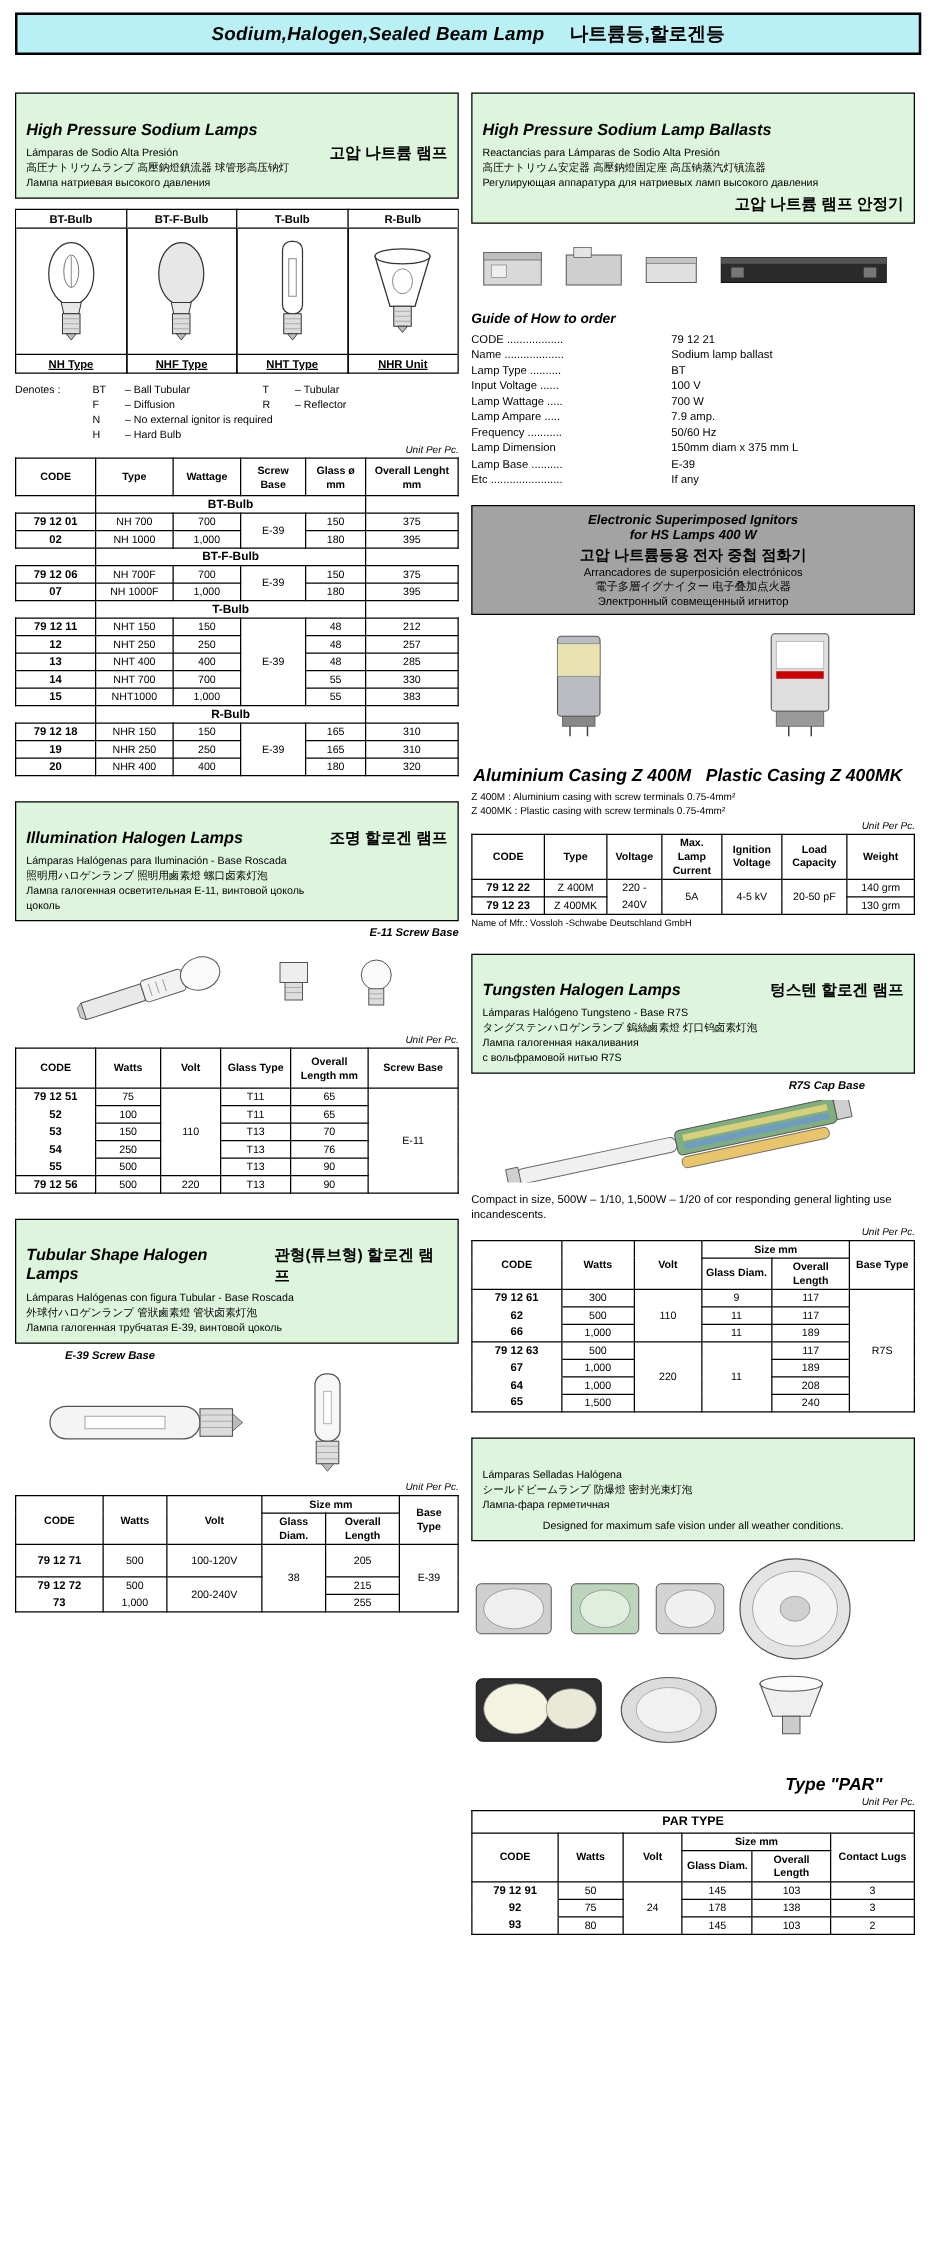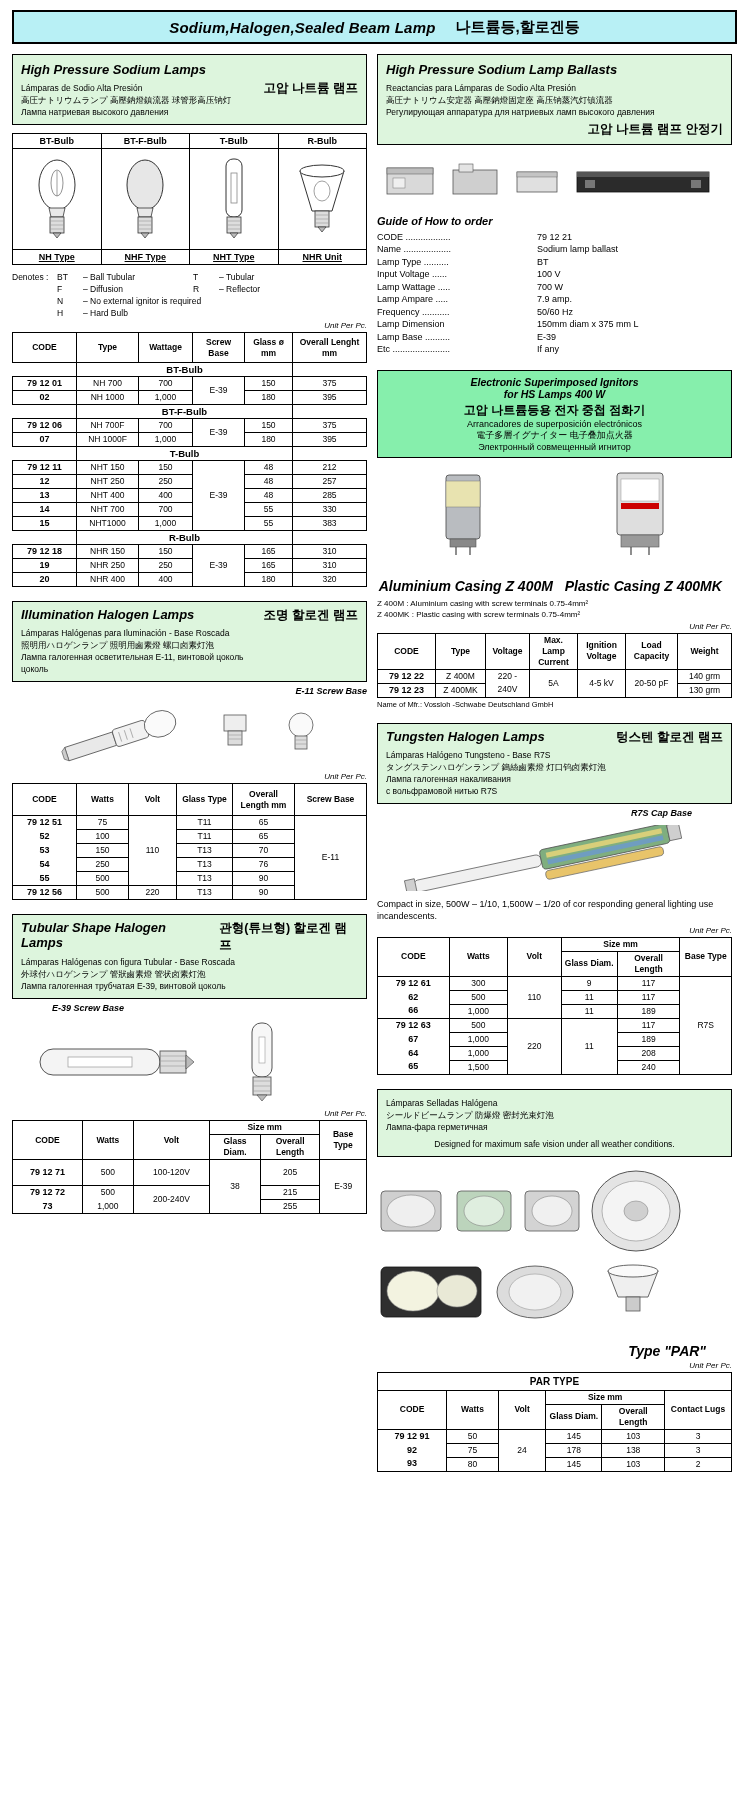--- a/index.html
+++ b/index.html
@@ -25,21 +25,21 @@
   }
   .title-banner .t2 { font-weight:bold; font-size:15px; margin-left:20px; }
 
   
   .cols { display:flex; gap:10px; align-items:flex-start; }
   .col { width: 355px; }
 
   .section { margin-bottom: 14px; }
 
   .hdr {
-    border:1px solid #000; background:#ddf5dd; padding:5px 8px 6px 8px;
+    border:1px solid #000; background:#ddf5dd; padding:20px 8px 6px 8px;margin-top:20px;
   }
   .hdr h2 {
     margin:0 0 3px 0; font-size:13px; font-style:italic; font-weight:bold;
     display:inline-block;
   }
   .hdr .kr { font-size:12.5px; font-weight:bold; margin-left:10px; }
   .hdr .sub { font-size:8.5px; line-height:12px; margin-top:2px; }
   .hdr .sub div { white-space:normal; }
   .hdr .kr-right { text-align:right; font-size:12.5px; font-weight:bold; margin-top:3px;}
 
@@ -61,32 +61,32 @@
   
   .bulbrow { display:flex; }
   .bulbcell { flex:1; border:1px solid #000; margin-left:-1px; }
   .bulbcell:first-child { margin-left:0; }
   .bulbcell .bh { text-align:center; font-size:9px; font-weight:bold; border-bottom:1px solid #000; padding:2px 0; background:#fff; }
   .bulbcell .bf { text-align:center; font-size:9px; font-weight:bold; border-top:1px solid #000; padding:2px 0;text-decoration:underline; }
   .bulbimg { height:100px; display:flex; align-items:center; justify-content:center; }
 
   .denotes { font-size:8.5px; line-height:12px; margin-top:6px; }
   .denotes .row { display:flex; }
-  .denotes .c1 { width:45px; }
+  .denotes .c1 { width:62px; }
   .denotes .c2 { width:110px; }
 
   svg { display:block; }
 
   .guide { font-size:9px; line-height:12.5px; }
   .guide .g-title { font-weight:bold; font-style:italic; font-size:11px; margin-bottom:3px; }
   .guide .grow { display:flex; }
   .guide .gl { width:160px; }
   .guide .gr { flex:1; }
 
-  .ign-hdr { border:1px solid #000; background:#86efac; padding:5px 8px; }
+  .ign-hdr { border:1px solid #000; background:#a3a3a3; padding:5px 8px; }
   .ign-hdr .l1 { font-style:italic; font-weight:bold; font-size:10.5px; text-align:center; }
   .ign-hdr .l2 { font-style:italic; font-weight:bold; font-size:10.5px; text-align:center; }
   .ign-hdr .l3 { font-weight:bold; font-size:12px; text-align:center; margin-top:2px;}
   .ign-hdr .l4 { font-size:9px; text-align:center; }
   .ign-hdr .l5 { font-size:9px; text-align:center; }
 
   .zlegend { font-size:8px; line-height:11px; margin-top:4px; }
 
   .mfr { font-size:7.5px; margin-top:2px; }
 

